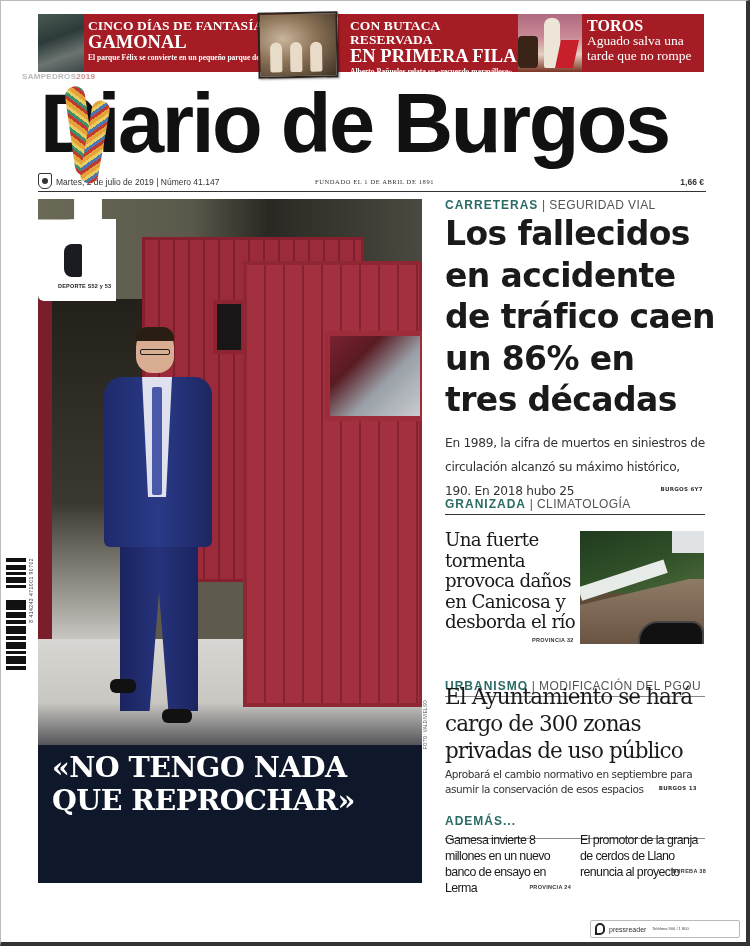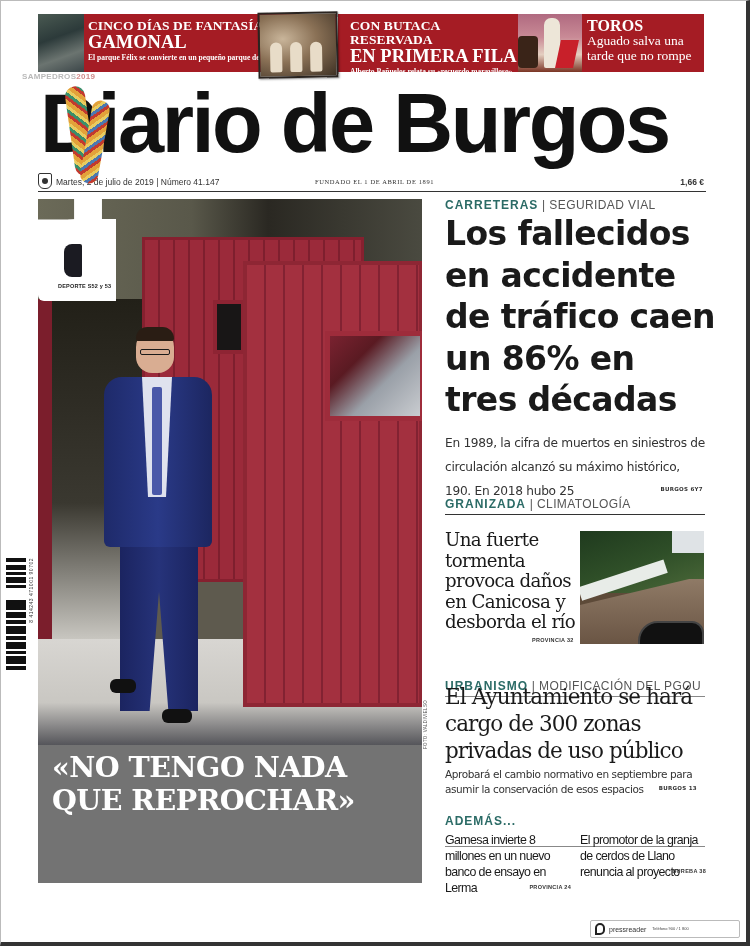--- a/index.html
+++ b/index.html
@@ -73,21 +73,21 @@
 
   .d-badge { position:absolute; left:38px; top:199px; width:82px; height:102px; z-index:2; }
   .d-badge .dshape { position:absolute; left:0; top:0; width:82px; height:102px; background:#fff; border-radius:0 0 30px 6px; clip-path:polygon(44% 0,78% 0,78% 100%,0 100%,0 20%,44% 20%); }
   .d-badge .dbowl { position:absolute; left:0; top:20px; width:78px; height:82px; background:#fff; border-radius:38px 0 0 38px; }
   .d-badge .dhole { position:absolute; left:26px; top:45px; width:18px; height:33px; background:#1b1b22; border-radius:8px 2px 2px 8px; }
   .d-badge .dlabel { position:absolute; left:20px; top:84px; font-size:5.5px; font-weight:bold; letter-spacing:0.2px; color:#222; white-space:nowrap; }
 
   .photo-credit { position:absolute; left:423px; top:700px; font-size:4.5px; color:#555; writing-mode:vertical-rl; transform:rotate(180deg); letter-spacing:0.3px; }
 
   
-  .quote-box { position:absolute; left:38px; top:745px; width:384px; height:138px; background:#737373; color:#fff; padding:6px 14px; }
+  .quote-box { position:absolute; left:38px; top:745px; width:384px; height:138px; background:#0f172a; color:#fff; padding:6px 14px; }
   .quote-box .q-title { font-family:"DejaVu Serif", serif; font-weight:bold; font-size:28.5px; line-height:33px; letter-spacing:-0.5px; }
   .quote-box .q-sub { margin-top:6px; font-family:"Liberation Sans", sans-serif; font-weight:bold; font-size:11.4px; line-height:15px; letter-spacing:-0.2px; }
   .quote-box .q-sub b { font-weight:bold; }
 
   
   .barcode { position:absolute; left:6px; top:558px; width:26px; height:114px; }
   .barcode .bar { position:absolute; left:0; background:#111; }
   .barcode .num { position:absolute; left:22px; font-size:5px; color:#333; writing-mode:vertical-rl; transform:rotate(180deg); letter-spacing:0.5px; }
 
   
@@ -109,21 +109,21 @@
   .storm-photo .sky { position:absolute; left:92px; top:0; width:32px; height:22px; background:#dfe3e6; }
   .storm-photo .road { position:absolute; left:0; top:48px; width:124px; height:65px; background:linear-gradient(180deg,#8f7a66 0%,#6a5544 100%); clip-path:polygon(88% 0,100% 0,100% 100%,0 100%,0 40%); }
   .storm-photo .hail { position:absolute; left:0; top:56px; width:90px; height:14px; background:#e8ece8; transform:rotate(-18deg); transform-origin:left; }
   .storm-photo .mirror { position:absolute; left:58px; top:90px; width:66px; height:30px; background:#111; border-radius:20px 12px 0 0; border:2px solid #444; }
 
   .sec3-tag { top:679px; width:260px; padding-bottom:3px; border-bottom:1.5px solid #888; }
   .ayto-title { position:absolute; left:445px; top:683px; width:270px; font-family:"DejaVu Serif", serif; font-size:21.5px; line-height:27px; letter-spacing:-0.9px; color:#1a1a1a; }
   .ayto-body { position:absolute; left:445px; top:767px; width:262px; font-family:"DejaVu Sans", sans-serif; font-size:10.5px; line-height:15px; letter-spacing:-0.4px; color:#333; }
   .ayto-body .sig { position:absolute; right:10px; bottom:1px; }
 
-  .sec4-tag { top:814px; width:260px; padding-bottom:18px; border-bottom:1.5px solid #888; }
+  .sec4-tag { top:814px; width:260px; padding-bottom:10px; border-bottom:1.5px solid #888; }
   .brief { position:absolute; top:832px; width:128px; font-family:Liberation Sans, sans-serif; font-size:12.4px; line-height:16px; letter-spacing:-0.6px; color:#1a1a1a; }
   .brief1 { left:445px; }
   .brief2 { left:580px; }
   .brief .sig { position:absolute; right:2px; bottom:1px; }
 
   .pressreader { position:absolute; left:590px; top:920px; width:150px; height:18px; border:1px solid #bbb; border-radius:2px; display:flex; align-items:center; padding-left:4px; font-size:8px; color:#333; }
   .pressreader .p-icon { width:10px; height:12px; border:2px solid #222; border-radius:6px 6px 6px 0; margin-right:4px; }
   .pressreader .p-name { font-size:7px; margin-right:6px; }
   .pressreader .p-lines { font-size:4px; line-height:4.5px; color:#444; }
 </style>

